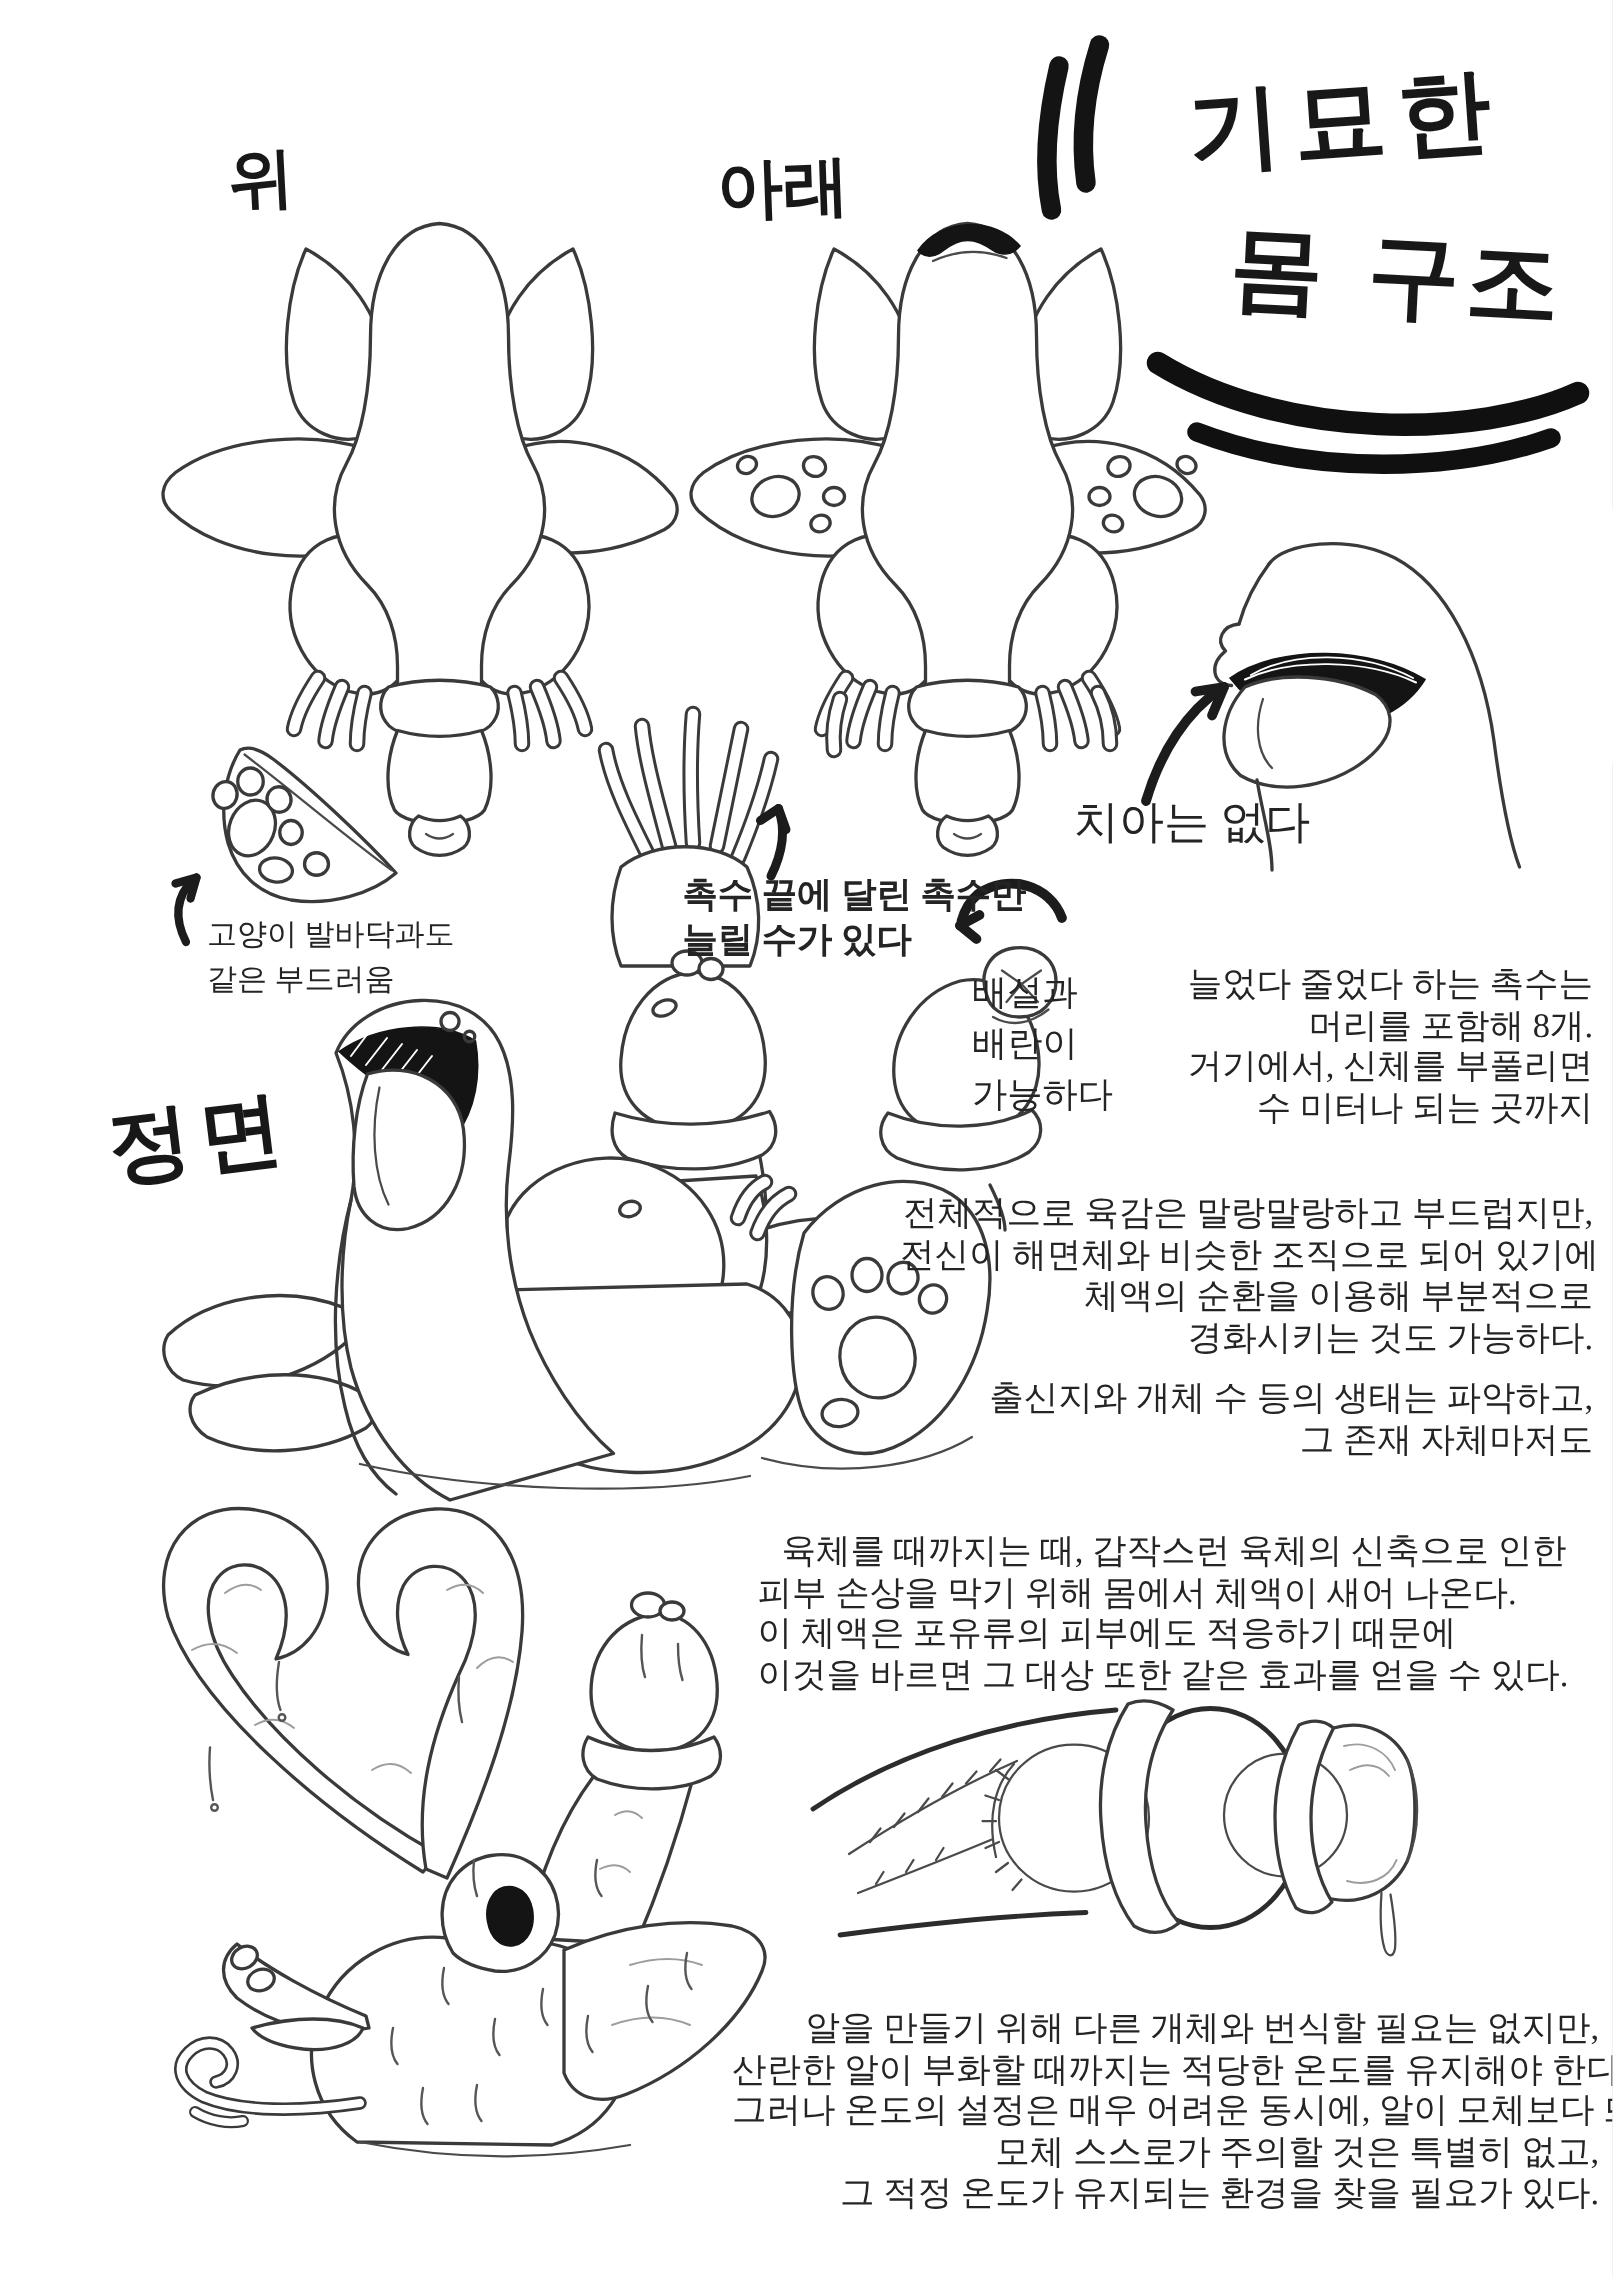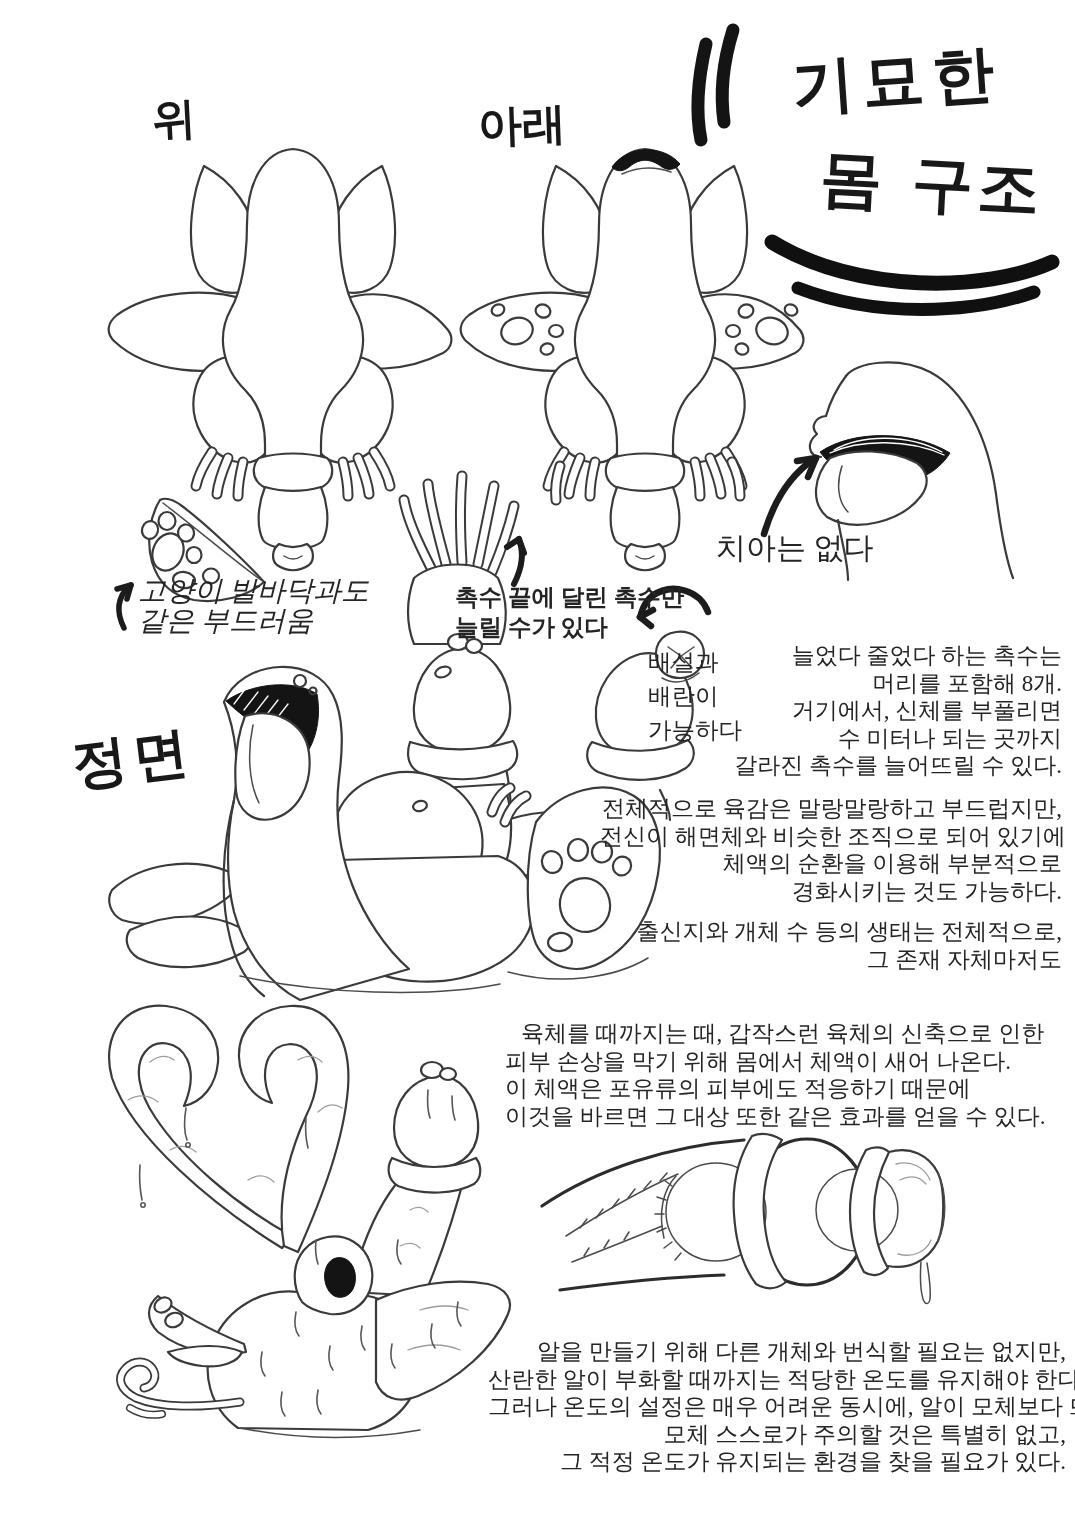--- a/index.html
+++ b/index.html
@@ -326,50 +326,49 @@
       <path class="thin" d="M921 1262 C920 1276 920 1289 923 1299 C925 1305 929 1305 930 1299 C931 1289 929 1275 927 1263"></path>
     </g>
   </svg>
 
   <div class="hand" style="left:152px;top:90px;font-size:44px;transform:rotate(-3deg);">위</div>
   <div class="hand" style="left:478px;top:96px;font-size:44px;transform:rotate(-2deg);">아래</div>
   <div class="hand" style="left:792px;top:38px;font-size:62px;letter-spacing:8px;transform:rotate(-4deg);">기묘한</div>
   <div class="hand" style="left:820px;top:142px;font-size:62px;letter-spacing:4px;transform:rotate(3deg);">몸 구조</div>
   <div class="hand" style="left:72px;top:722px;font-size:55px;letter-spacing:6px;transform:rotate(-7deg);">정면</div>
 
-  <div class="para" style="left:138px;top:576px;font-size:28px;line-height:30px;font-style:italic;">
+  <div class="para" style="left:138px;top:608px;font-size:20px;line-height:30px;">
     <div class="ln">고양이 발바닥과도</div>
     <div class="ln">같은 부드러움</div>
   </div>
   <div class="para" style="left:455px;top:582px;font-size:23.5px;line-height:30px;font-weight:bold;">
     <div class="ln">촉수 끝에 달린 촉수만</div>
     <div class="ln">늘릴 수가 있다</div>
   </div>
   <div class="para c" style="left:648px;top:645px;width:126px;font-size:23.5px;line-height:34px;">
     <div class="ln">배설과</div>
     <div class="ln">배란이</div>
     <div class="ln">가능하다</div>
   </div>
   <div class="txt" style="left:716px;top:528px;font-size:30px;">치아는 없다</div>
 
   <div class="para r" style="left:640px;top:612px;width:422px;">
     <div class="ln">늘었다 줄었다 하는 촉수는</div>
     <div class="ln">머리를 포함해 8개.</div>
     <div class="ln">거기에서, 신체를 부풀리면</div>
     <div class="ln">수 미터나 되는 곳까지</div>
-    <div class="ln">갈라진 촉수를 늘어뜨릴 수 있다.</div>
   </div>
   <div class="para r" style="left:600px;top:765px;width:462px;">
     <div class="ln">전체적으로 육감은 말랑말랑하고 부드럽지만,</div>
     <div class="ln">전신이 해면체와 비슷한 조직으로 되어 있기에</div>
     <div class="ln">체액의 순환을 이용해 부분적으로</div>
     <div class="ln">경화시키는 것도 가능하다.</div>
   </div>
   <div class="para r" style="left:600px;top:888px;width:462px;">
-    <div class="ln">출신지와 개체 수 등의 생태는 전체적으로,</div>
+    <div class="ln">출신지와 개체 수 등의 생태는 파악하고,</div>
     <div class="ln">그 존재 자체마저도</div>
   </div>
   <div class="para" style="left:505px;top:1020px;width:520px;">
     <div class="ln" style="margin-left:16px;">육체를 때까지는 때, 갑작스런 육체의 신축으로 인한</div>
     <div class="ln">피부 손상을 막기 위해 몸에서 체액이 새어 나온다.</div>
     <div class="ln">이 체액은 포유류의 피부에도 적응하기 때문에</div>
     <div class="ln">이것을 바르면 그 대상 또한 같은 효과를 얻을 수 있다.</div>
   </div>
   <div class="para r" style="left:488px;top:1308px;width:578px;">
     <div class="ln">알을 만들기 위해 다른 개체와 번식할 필요는 없지만,</div>

